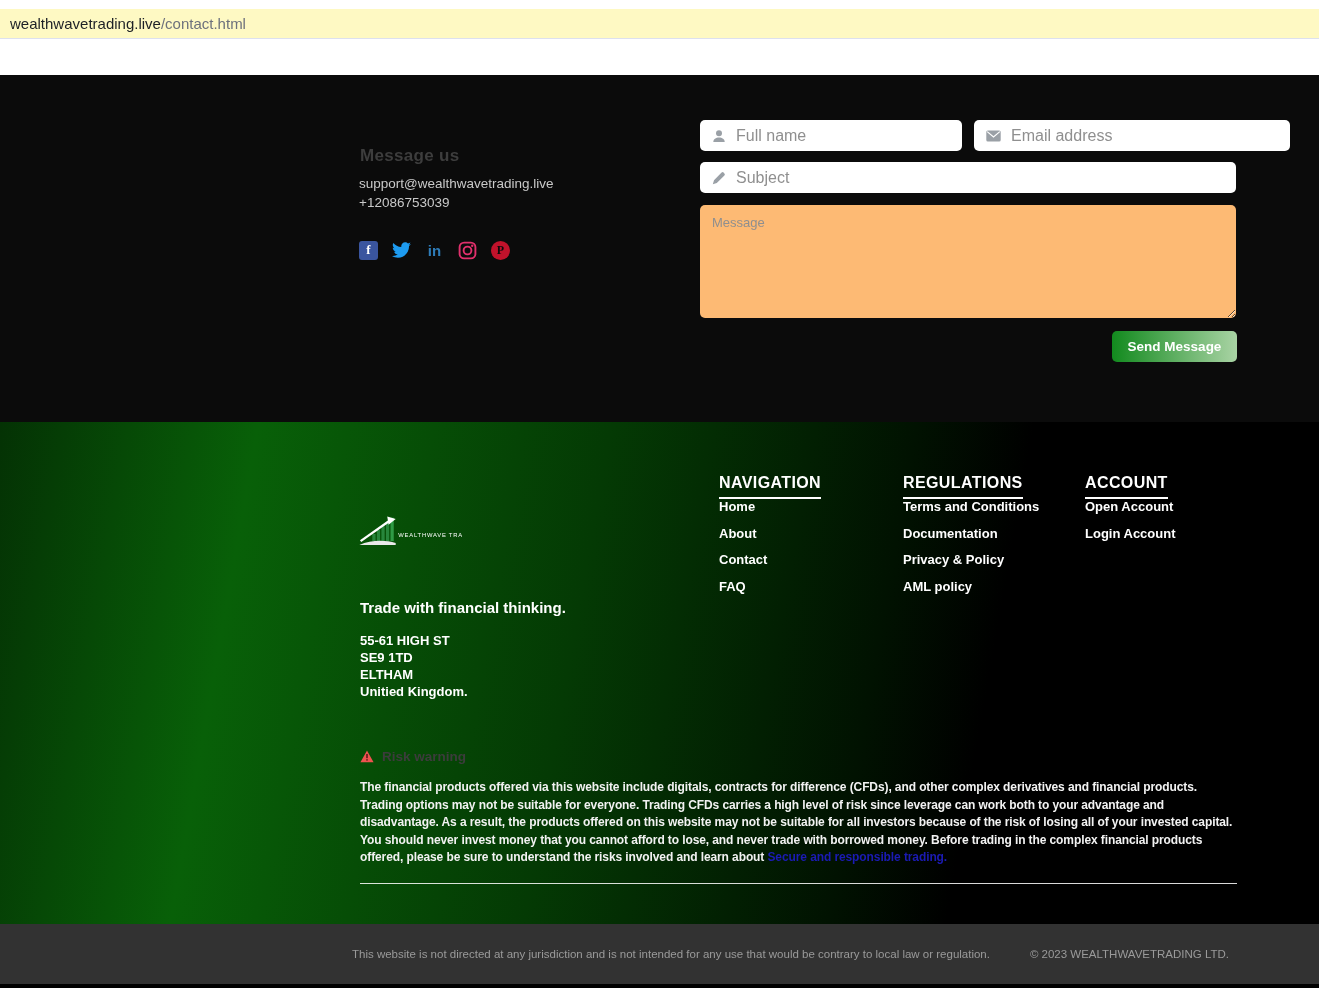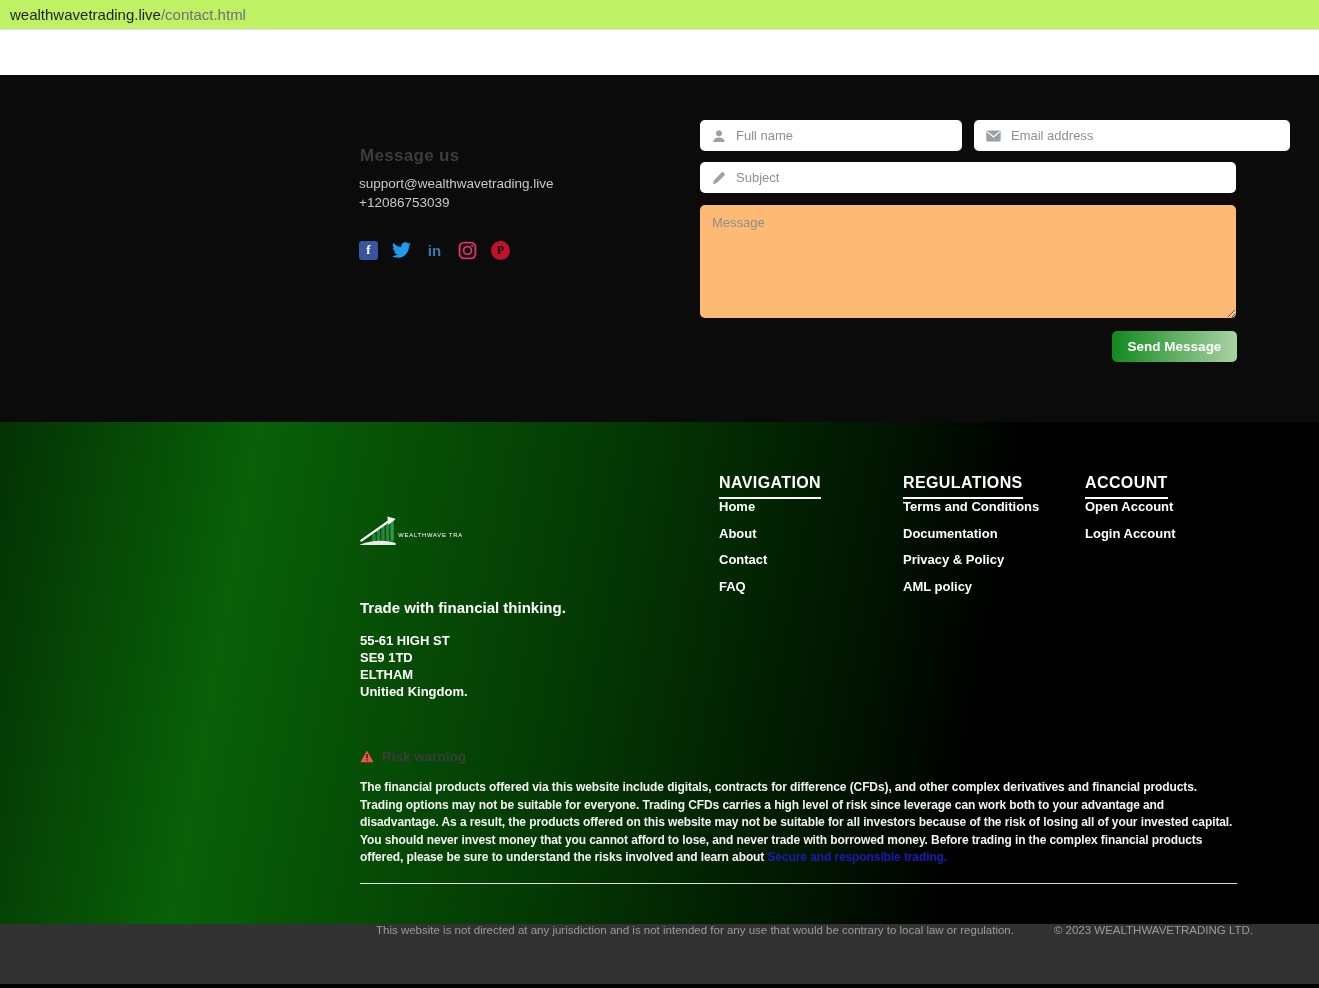--- a/index.html
+++ b/index.html
@@ -2,22 +2,22 @@
 <html><head>
 <meta charset="utf-8">
 <style>
   * { margin:0; padding:0; box-sizing:border-box; }
   html,body { background:#fff; }
   body { font-family:"Liberation Sans", sans-serif; }
   .page { position:relative; width:1319px; height:988px; overflow:hidden; background:#ffffff; }
 
   
   .address-bar {
-    position:absolute; top:0; left:0; width:1319px; height:30px;
-    background:#bef264; border-bottom:1px solid #dde1ee;
+    position:absolute; top:9px; left:0; width:1319px; height:30px;
+    background:#fef9c3; border-bottom:1px solid #dde1ee;
     display:flex; align-items:center; padding-left:10px;
     font-size:15px; cursor:text;
   }
   .url-domain { color:#1d2026; }
   .url-path { color:#6d717c; }
 
   
   .contact { position:absolute; top:75px; left:0; width:1319px; height:347px; background:#0b0b0b; }
   .msg-heading { position:absolute; left:360px; top:71px; font-size:17px; font-weight:700; color:#3d3d3d; letter-spacing:.3px; }
   .msg-email   { position:absolute; left:359px; top:101px; font-size:13.5px; color:#c9c9c9; }
@@ -28,21 +28,21 @@
   .fb  { background:#3a559f; border-radius:3px; color:#fff; font-weight:700; font-size:13px; font-family:"Liberation Serif", serif; }
   .li  { color:#2e7cb8; font-weight:800; font-size:15px; }
   .pin { background:#c1122b; border-radius:50%; color:#0b0b0b; font-weight:800; font-size:12px; font-family:"Liberation Serif", serif; }
 
   .field {
     position:absolute; background:#fff; border-radius:5px;
     display:flex; align-items:center; padding-left:12px; gap:10px;
   }
   .field input {
     border:none; outline:none; flex:1; height:100%; background:transparent;
-    font-size:13px; color:#333; font-family:"Liberation Sans", sans-serif;
+    font-size:16px; color:#333; font-family:"Liberation Sans", sans-serif;
   }
   .field input::placeholder, textarea::placeholder { color:#8f8f8f; }
   .f-name    { left:700px; top:45px;  width:262px; height:31px; }
   .f-email   { left:974px; top:45px;  width:316px; height:31px; }
   .f-subject { left:700px; top:87px;  width:536px; height:31px; }
   .f-message {
     position:absolute; left:700px; top:130px; width:536px; height:113px;
     border:none; outline:none; border-radius:5px; background:#fdba74;
     padding:10px 12px; font-size:13px; color:#333; resize:both;
     font-family:"Liberation Sans", sans-serif;
@@ -82,22 +82,22 @@
   .risk-para {
     position:absolute; left:360px; top:357px; width:878px;
     color:#f2f2f2; font-size:12px; font-weight:600; line-height:17.5px; letter-spacing:-0.1px;
   }
   .risk-link { color:#1b1bb4; cursor:pointer; text-decoration:none; }
   .footer-hr { position:absolute; left:360px; top:461px; width:877px; border-top:1px solid rgba(255,255,255,.85); }
 
   
   .bottom-bar { position:absolute; top:924px; left:0; width:1319px; height:60px; background:#323232; }
   .bottom-inner {
-    position:absolute; left:376px; width:877px; height:100%;
-    display:flex; align-items:flex-start; justify-content:space-between;
+    position:absolute; left:352px; width:877px; height:100%;
+    display:flex; align-items:center; justify-content:space-between;
     font-size:11.5px; color:#9a9a9a;
   }
   .black-strip { position:absolute; top:984px; left:0; width:1319px; height:4px; background:#000; }
 </style>
 </head>
 <body>
 
 <div class="page">
 
   <div class="address-bar">

